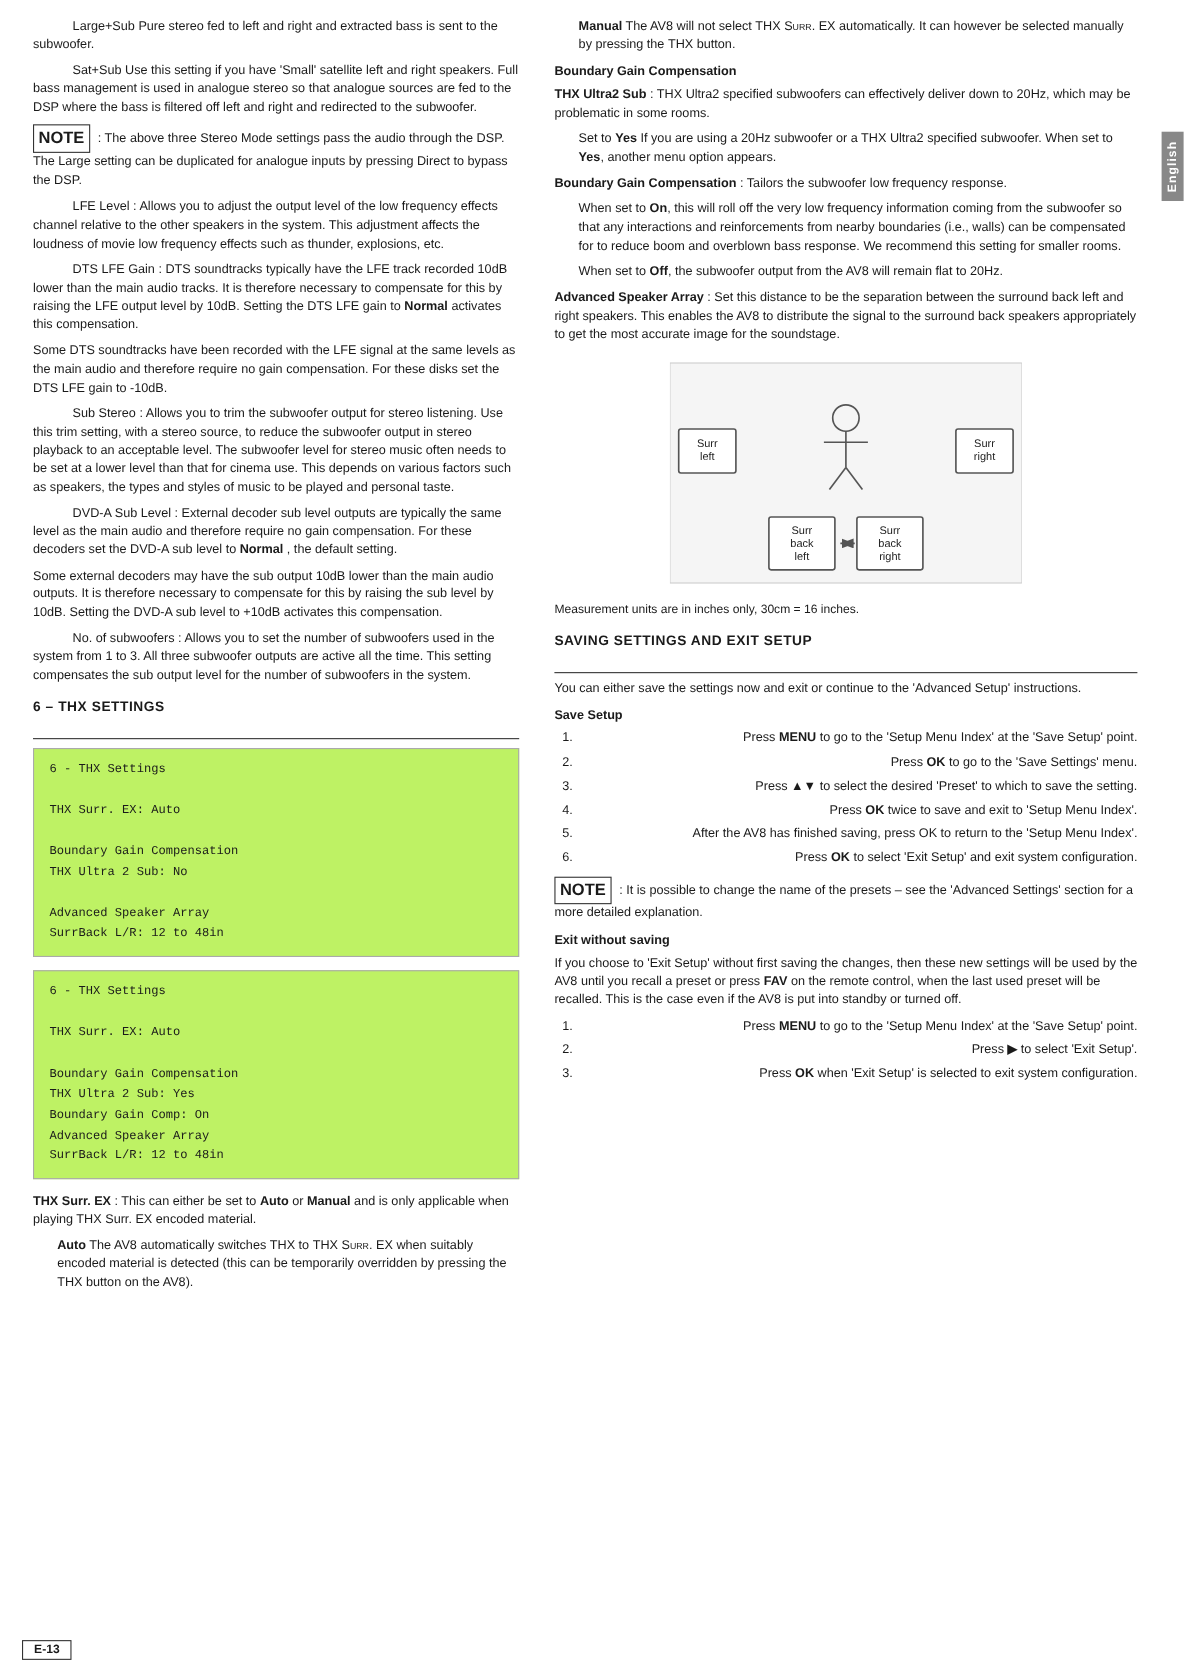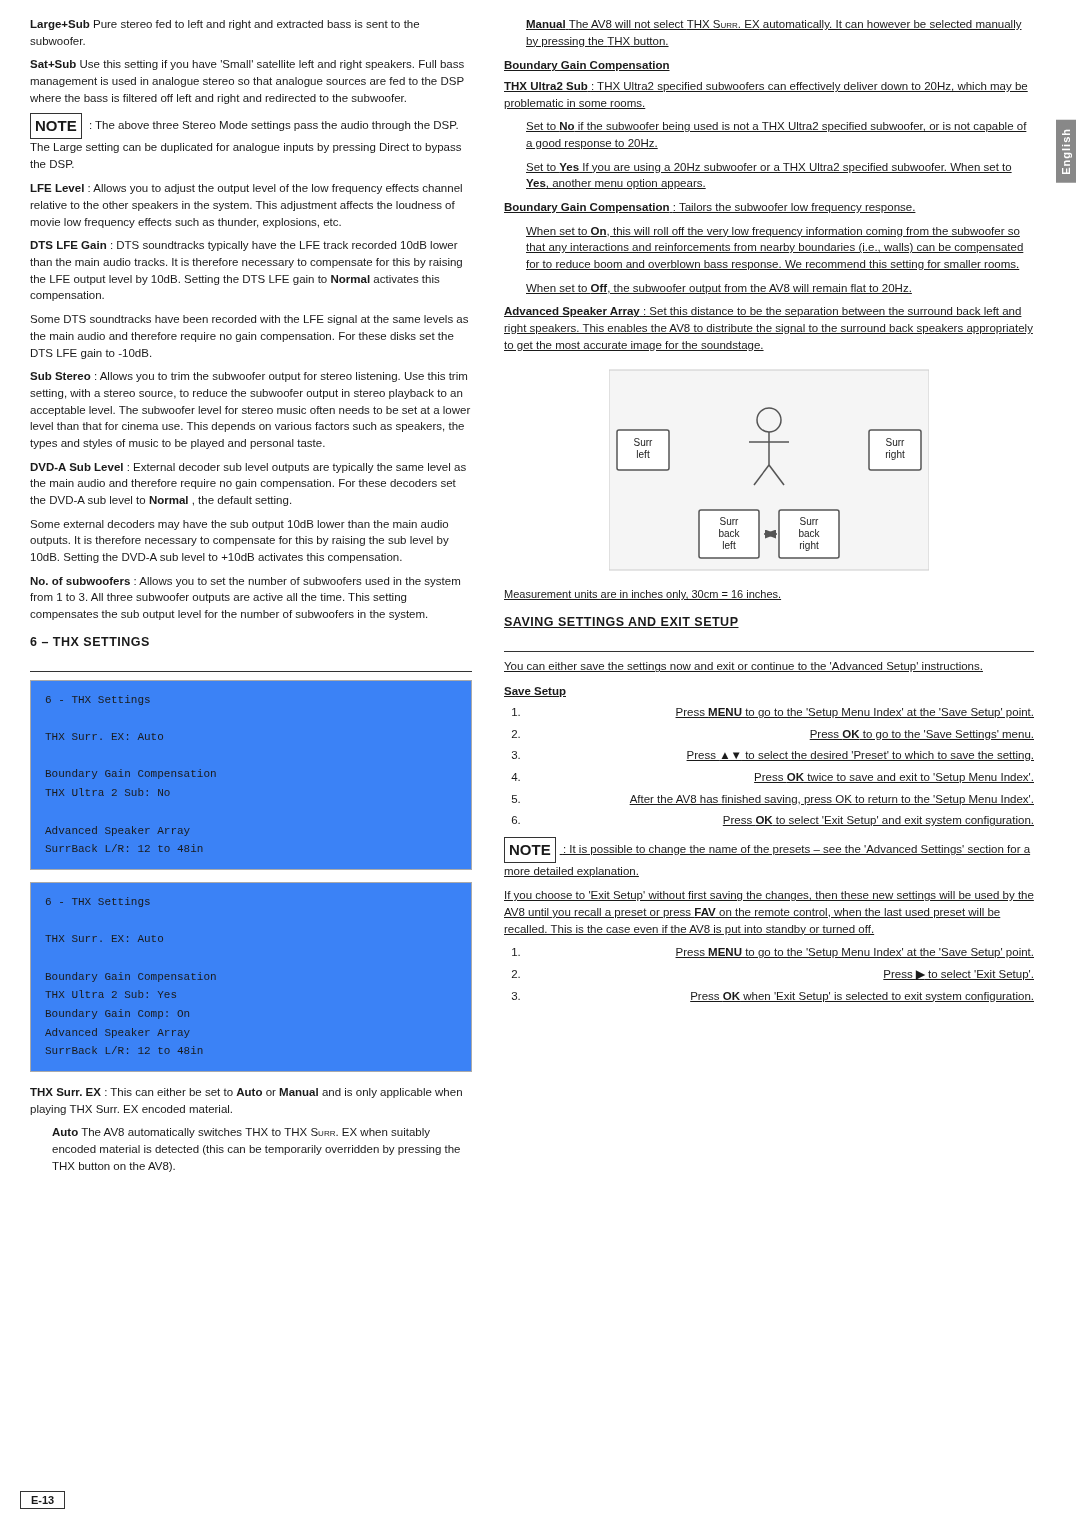--- a/index.html
+++ b/index.html
@@ -48,24 +48,23 @@
       width: 490px;
       padding: 6px 18px 6px 30px;
       font-size: 11.5px;
       line-height: 1.45;
     }
     .right-col {
       width: 562px;
       padding: 6px 18px 6px 14px;
       font-size: 11.5px;
       line-height: 1.45;
-      text-decoration: underline;
     }
     p { margin-bottom: 7px; }
-    .term { font-weight: bold; }
+    .term { font-weight: normal; margin-left: 36px; }
     .bold { font-weight: bold; }
     .note-box {
       border: 1.5px solid #333;
       display: inline-block;
       padding: 1px 4px;
       font-weight: bold;
       font-size: 15px;
       margin-right: 4px;
     }
     .note-block {
@@ -93,21 +92,21 @@
       margin-left: 22px;
       margin-bottom: 6px;
     }
     .thx-box {
       border: 1px solid #aaa;
       padding: 10px 14px;
       margin: 8px 0 12px 0;
       font-family: 'Courier New', monospace;
       font-size: 11px;
       line-height: 1.7;
-      background: #3b82f6;
+      background: #bef264;
     }
     .ol-list {
       margin-left: 20px;
       margin-bottom: 8px;
       text-align: right;
     }
     .ol-list li {
       margin-bottom: 5px;
       line-height: 1.45;
     }
@@ -248,23 +247,20 @@
         </p>
       </div>
 
       <div class="sub-heading">Boundary Gain Compensation</div>
 
       <p>
         <span class="bold">THX Ultra2 Sub</span>
         <span>: THX Ultra2 specified subwoofers can effectively deliver down to 20Hz, which may be problematic in some rooms.</span>
       </p>
 
-      <div class="indented">
-        <p>Set to <span class="bold">No</span> if the subwoofer being used is not a THX Ultra2 specified subwoofer, or is not capable of a good response to 20Hz.</p>
-      </div>
 
       <div class="indented">
         <p>Set to <span class="bold">Yes</span> If you are using a 20Hz subwoofer or a THX Ultra2 specified subwoofer. When set to <span class="bold">Yes</span>, another menu option appears.</p>
       </div>
 
       <p>
         <span class="bold">Boundary Gain Compensation</span>
         <span>: Tailors the subwoofer low frequency response.</span>
       </p>
 
@@ -342,20 +338,21 @@
         <li>Press <span class="bold small-caps">OK</span> twice to save and exit to 'Setup Menu Index'.</li>
         <li>After the AV8 has finished saving, press OK to return to the 'Setup Menu Index'.</li>
         <li>Press <span class="bold small-caps">OK</span> to select 'Exit Setup' and exit system configuration.</li>
       </ol>
 
       <div class="note-block">
         <span class="note-box">NOTE</span>
         <span>: It is possible to change the name of the presets – see the 'Advanced Settings' section for a more detailed explanation.</span>
       </div>
 
+      <div class="sub-heading">Exit without saving</div>
 
       <p>If you choose to 'Exit Setup' without first saving the changes, then these new settings will be used by the AV8 until you recall a preset or press <span class="bold small-caps">FAV</span> on the remote control, when the last used preset will be recalled. This is the case even if the AV8 is put into standby or turned off.</p>
 
       <ol class="ol-list" style="margin-top:6px;">
         <li>Press <span class="bold small-caps">MENU</span> to go to the 'Setup Menu Index' at the 'Save Setup' point.</li>
         <li>Press <span class="bold">▶</span> to select 'Exit Setup'.</li>
         <li>Press <span class="bold small-caps">OK</span> when 'Exit Setup' is selected to exit system configuration.</li>
       </ol>
 
     </div>

